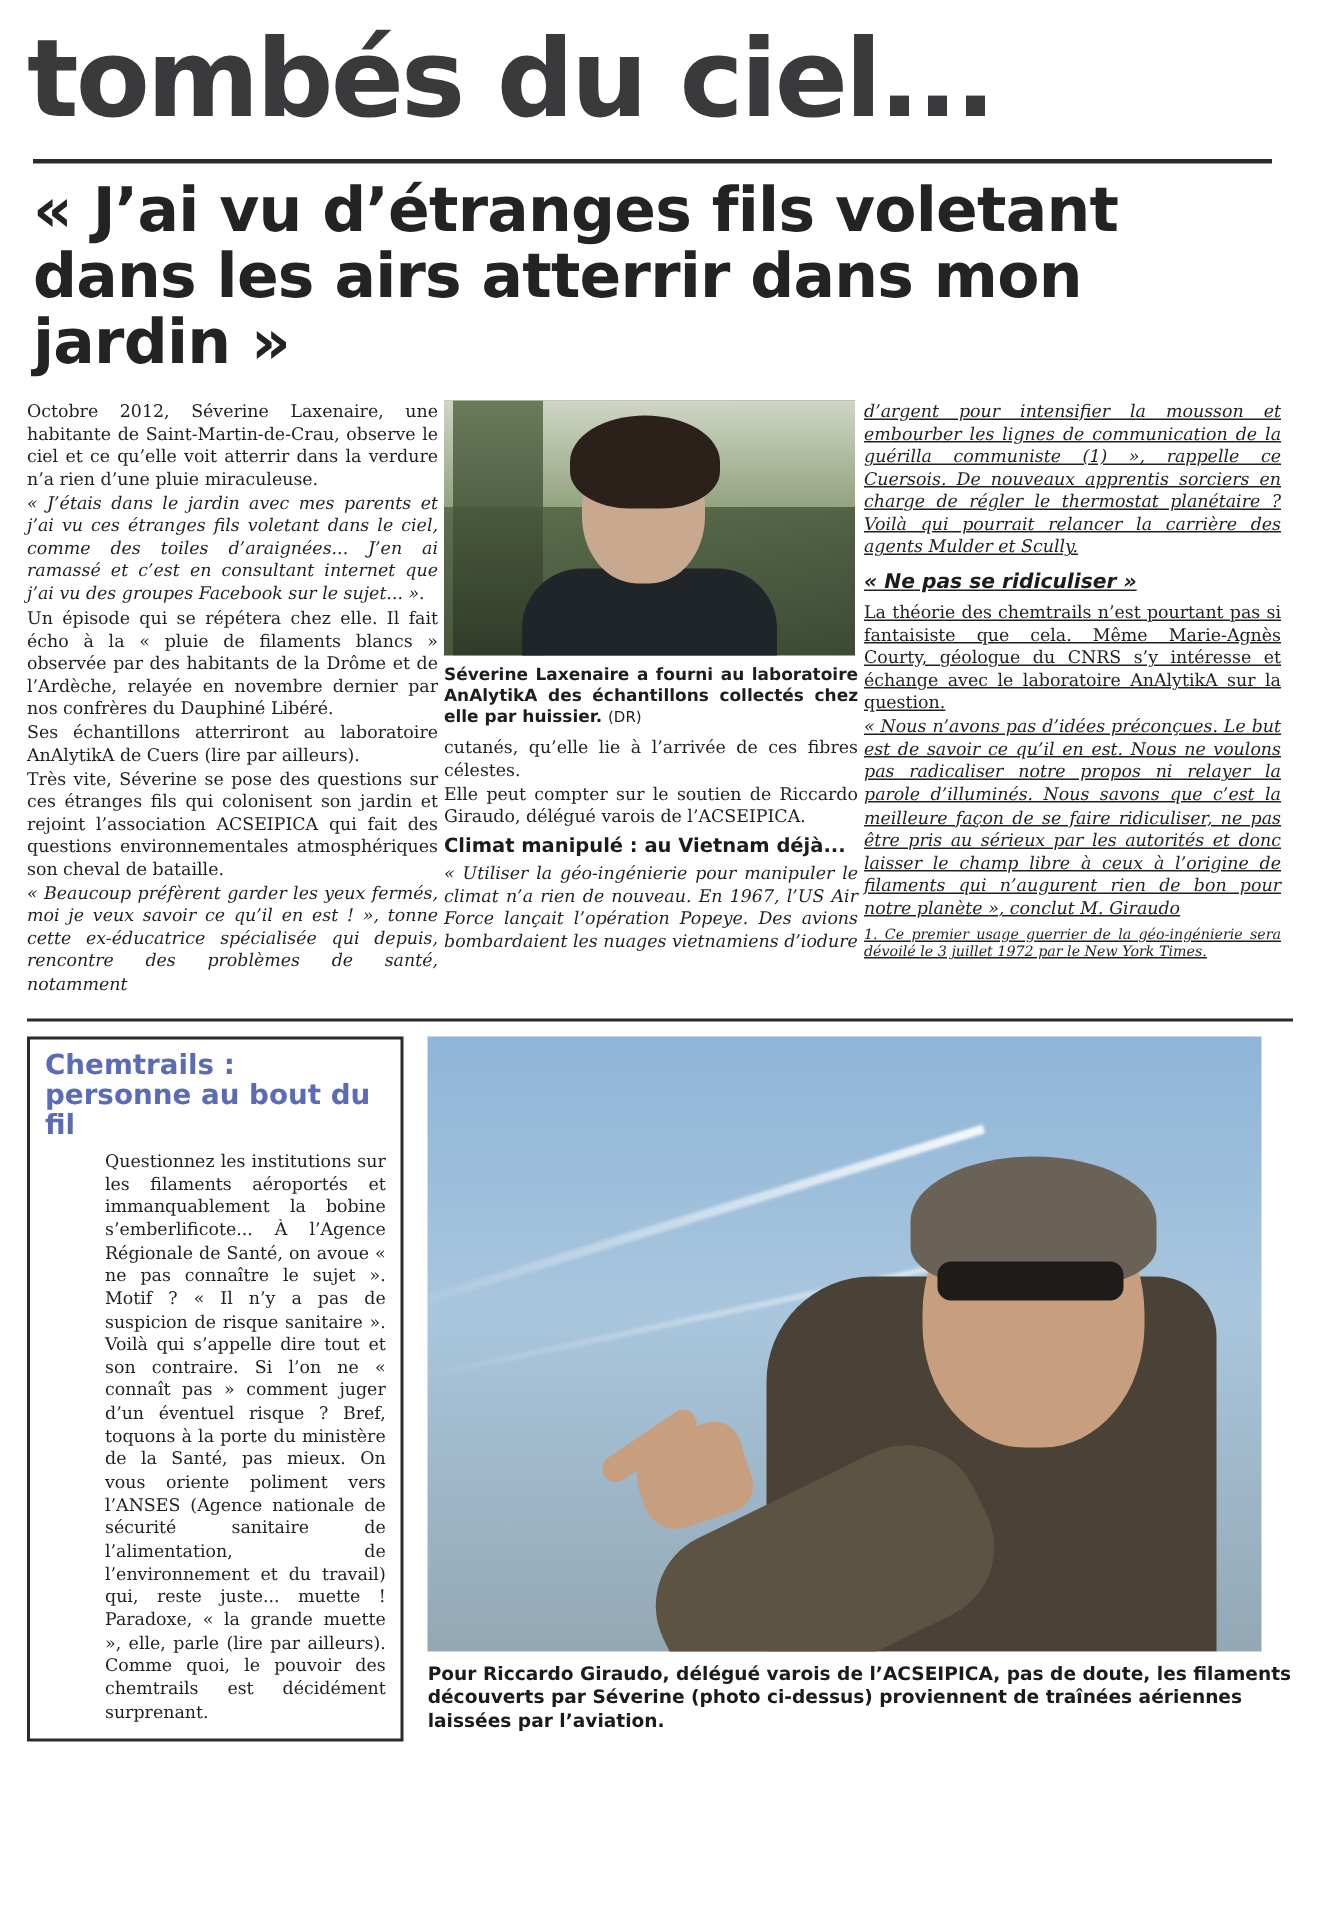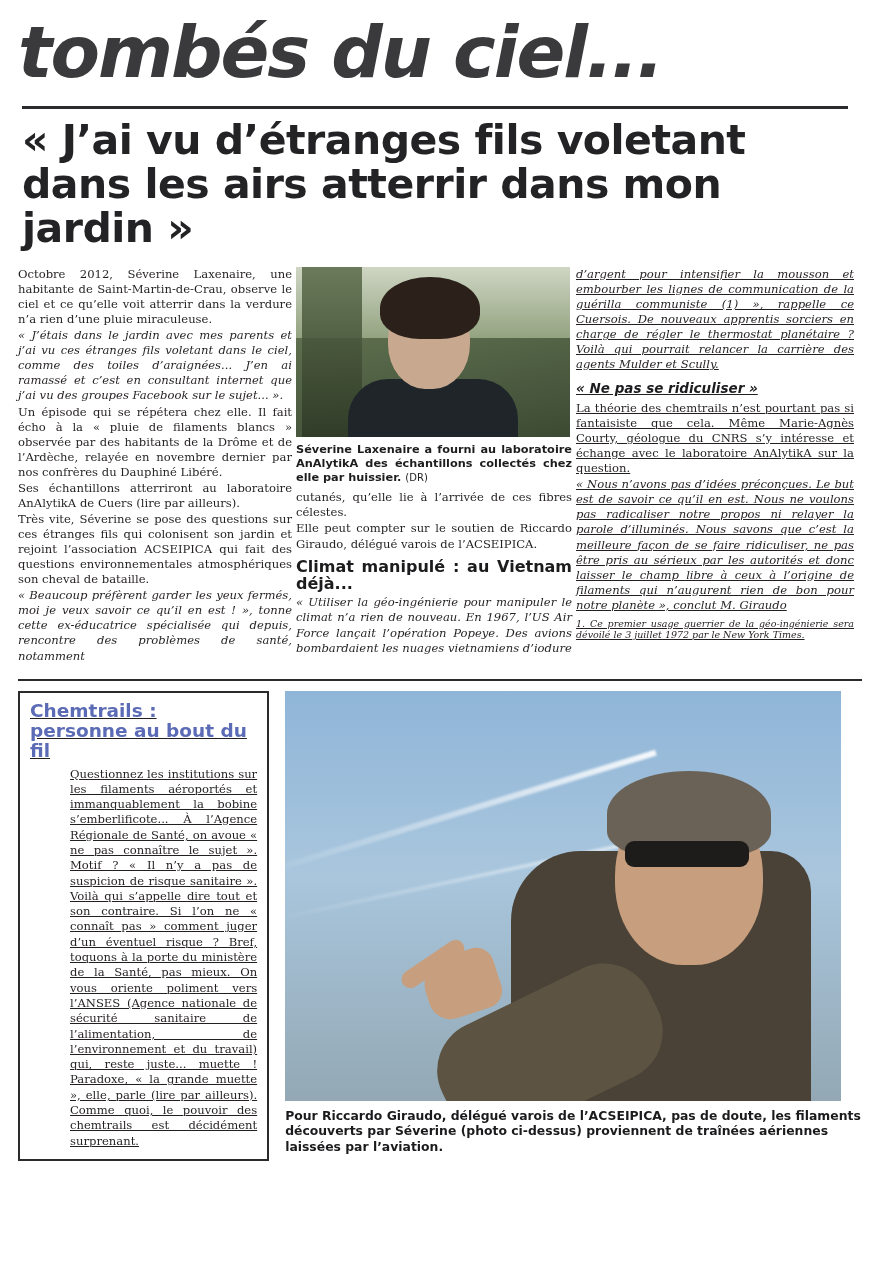--- a/index.html
+++ b/index.html
@@ -23,21 +23,20 @@
     padding:18px 18px 0 18px;
   }
   .kicker{
     font-size:72px;
     font-weight:bold;
     letter-spacing:-2px;
     line-height:0.95;
     color:#3a3a3c;
     margin:0 0 20px 0;
     font-family:"DejaVu Sans", sans-serif;
-    font-style:italic;
   }
   .rule{
     height:3px;background:#2b2b2d;margin:4px 14px 10px 4px;
   }
   .headline{
     font-size:41px;
     line-height:1.07;
     font-weight:bold;
     color:#232325;
     margin:0 16px 10px 4px;
@@ -95,21 +94,21 @@
     background:#20252a;
   }
   .photo-cap{
     font-size:11.3px;line-height:1.22;font-weight:bold;
     color:#1d1d1f;margin:0 0 6px 0;
     font-family:"DejaVu Sans", sans-serif;
   }
   .photo-cap .credit{font-weight:normal;font-size:10px;}
 
   .subhead{
-    font-weight:bold;font-size:16px;line-height:1.12;
+    font-weight:bold;font-size:13px;line-height:1.12;
     color:#1c1c1e;margin:6px 0 2px 0;
     font-family:"DejaVu Sans", sans-serif;
   }
   .subhead-italic{
     font-weight:bold;font-style:italic;font-size:13.5px;
     color:#1c1c1e;margin:8px 0 3px 0;
     font-family:"DejaVu Sans", sans-serif;
   }
   .footnote{
     font-size:9.5px;line-height:1.2;margin-top:5px;
@@ -125,21 +124,20 @@
     padding:10px 16px 0 18px;
     box-sizing:border-box;
   }
   .box{
     width:272px;
     border:2px solid #2b2b2d;
     box-sizing:border-box;
     padding:8px 10px 10px 10px;
     height:470px;
     overflow:hidden;
-    text-decoration:underline;
   }
   .box-title{
     color:#5b6bb5;font-weight:bold;font-size:18.5px;line-height:1.08;
     margin:0 0 6px 0;
     font-family:"DejaVu Sans", sans-serif;
   }
   .box-body{
     font-size:11.6px;line-height:1.32;text-align:justify;
     font-family:"DejaVu Serif", serif;
     margin-left:40px;

